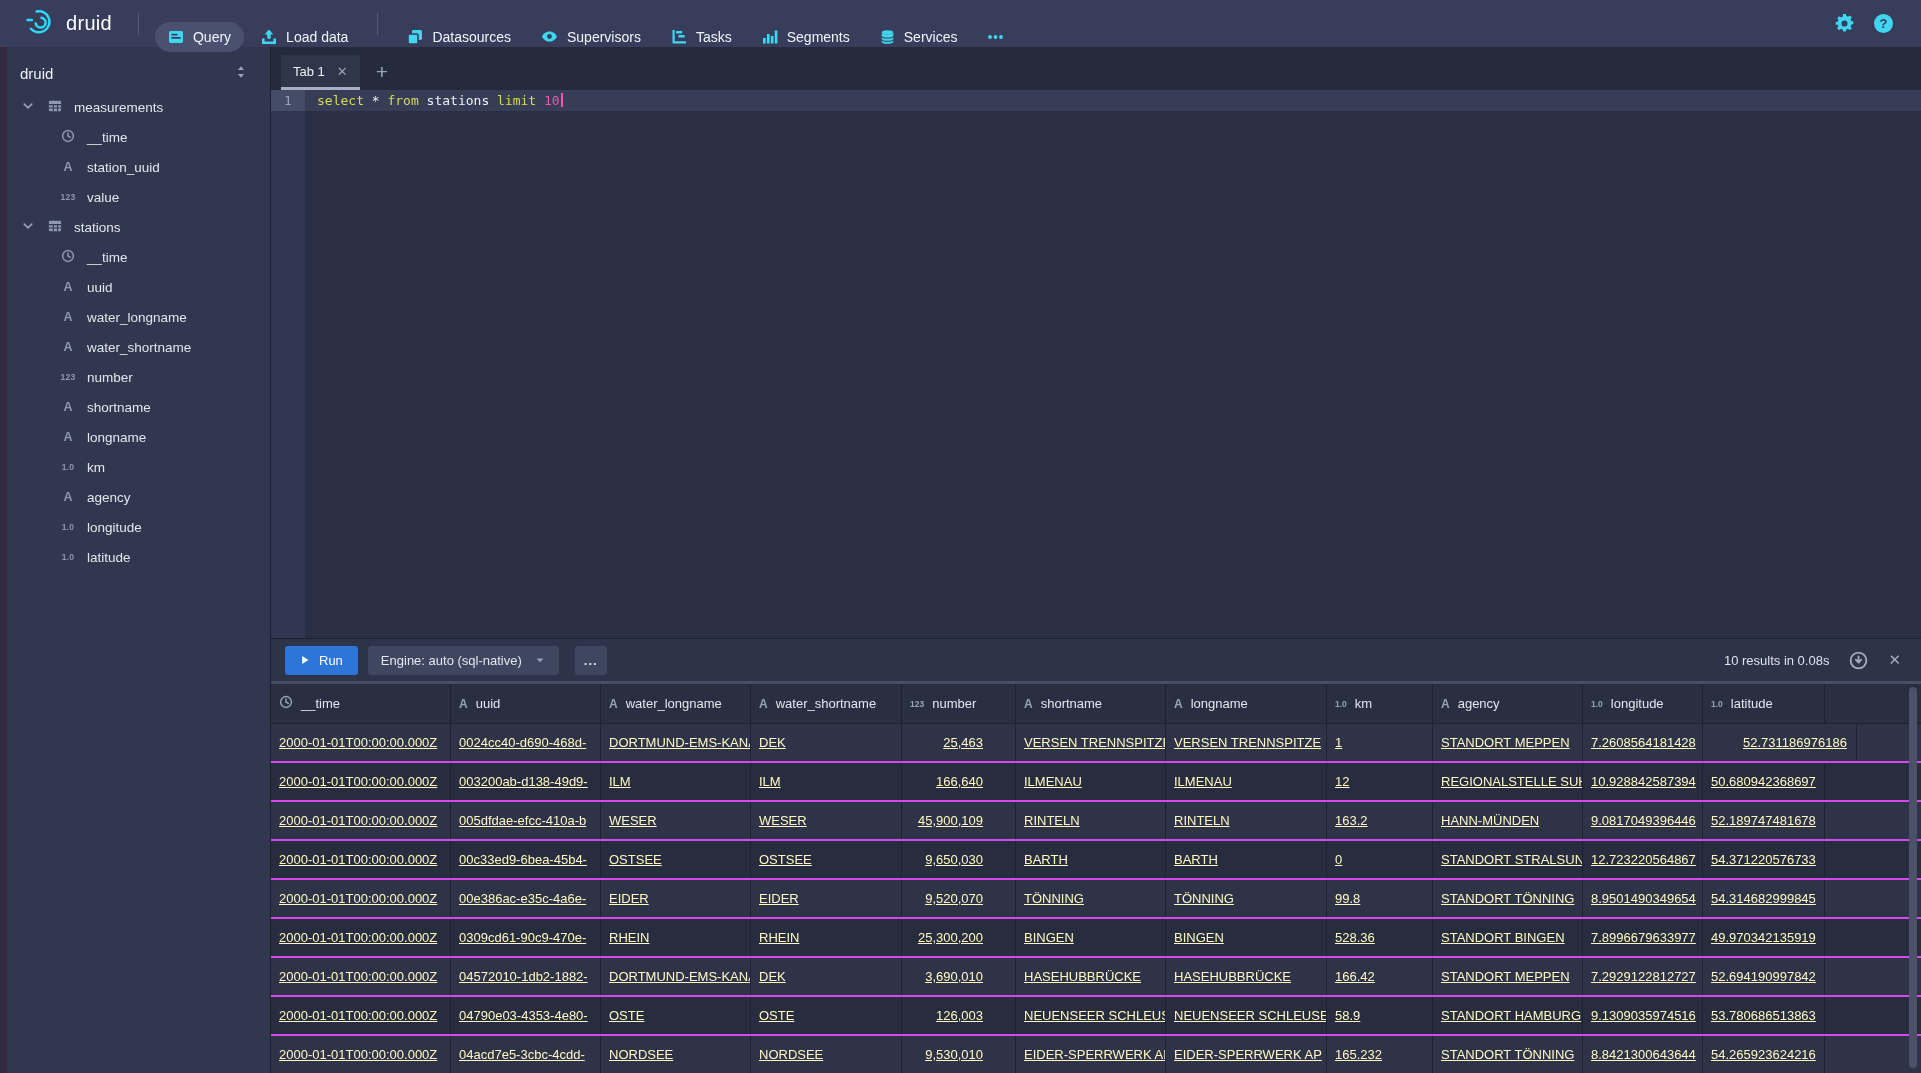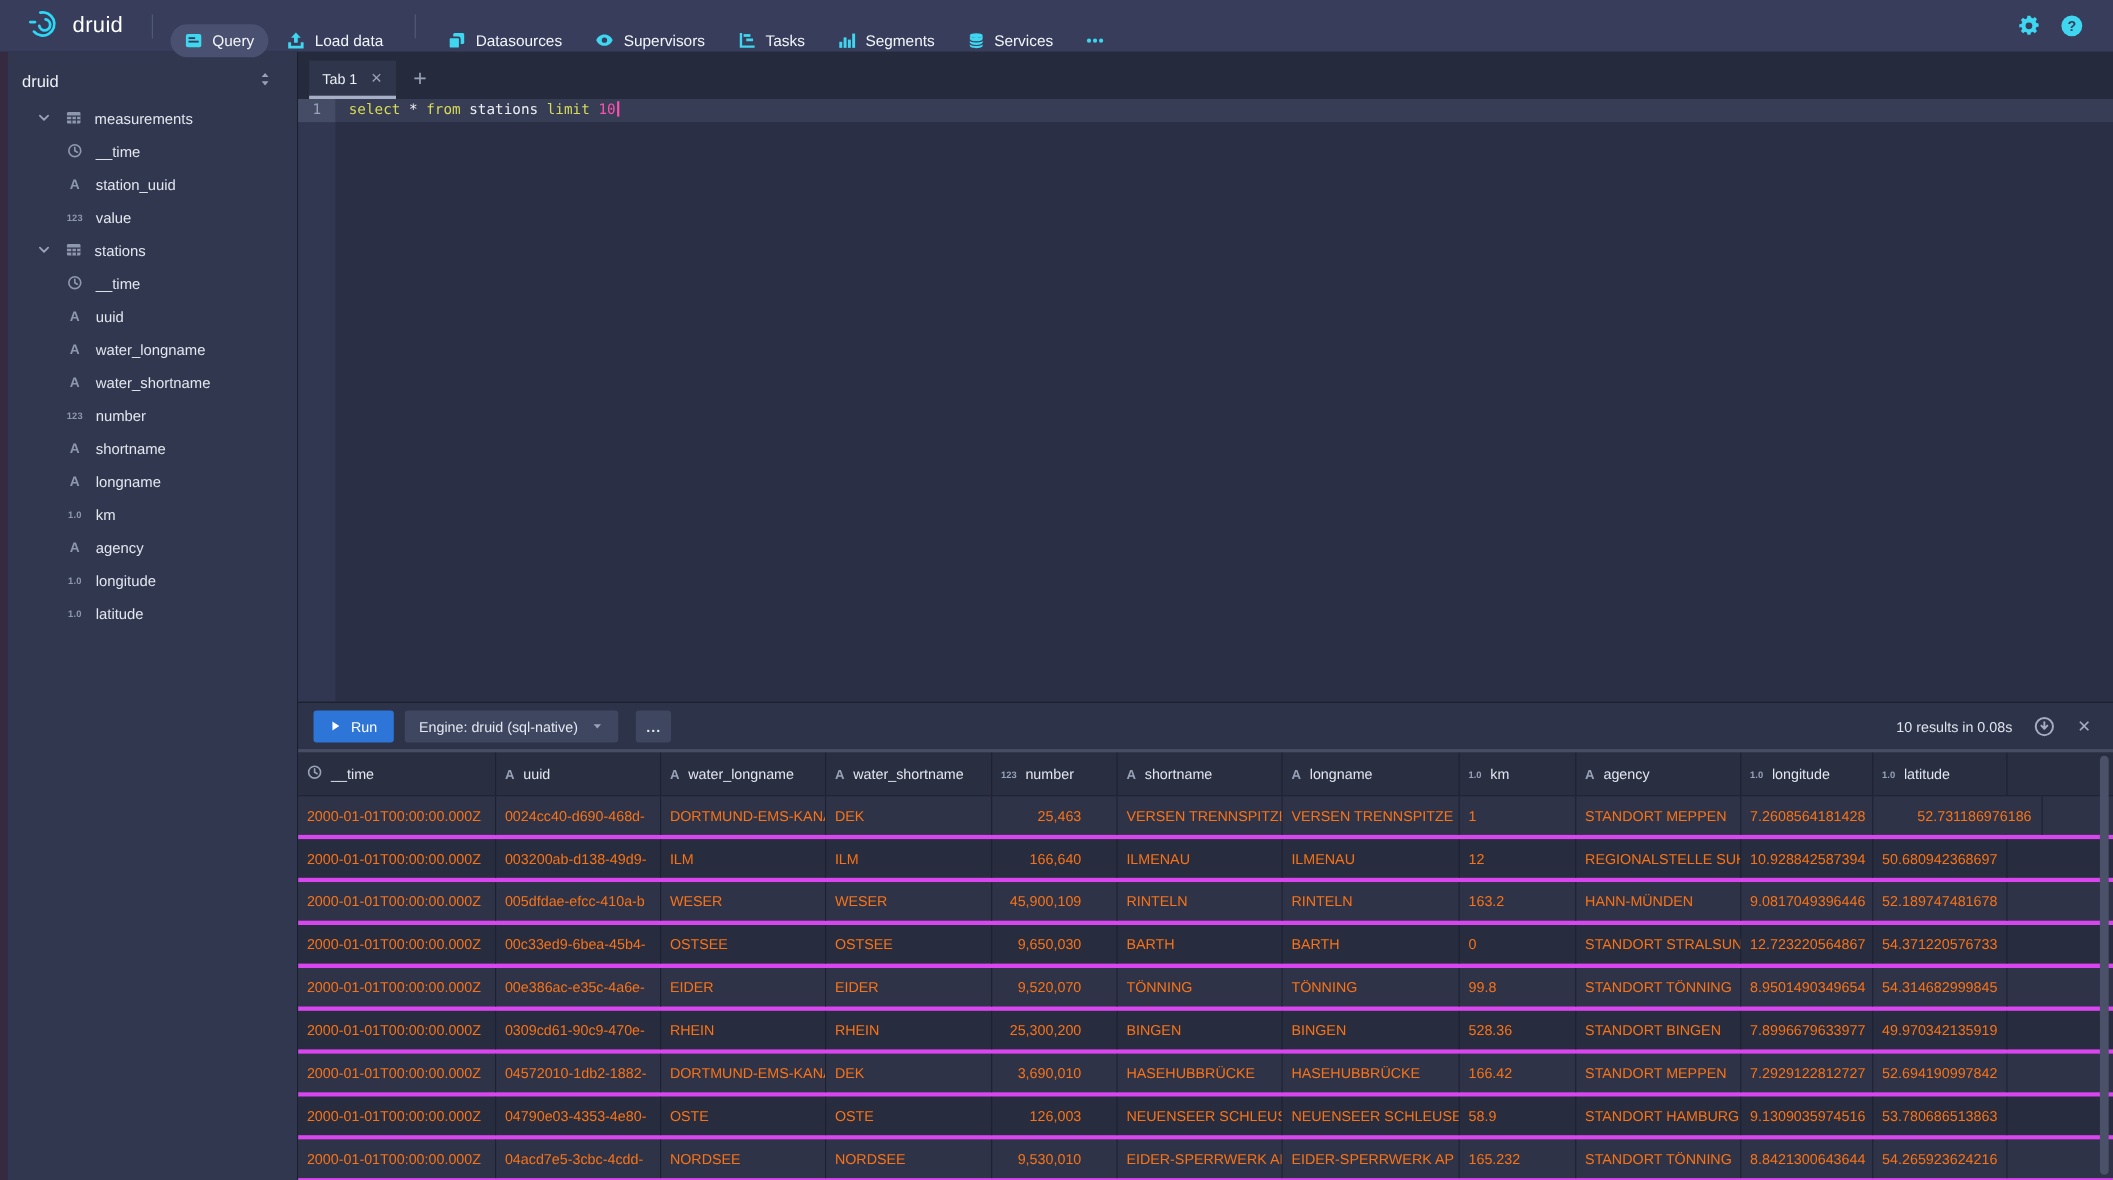--- a/index.html
+++ b/index.html
@@ -22,21 +22,21 @@
   .help-icon { width:19px; height:19px; border-radius:50%; background:#3fd6f0; color:#363c58;
     font-size:13px; font-weight:bold; display:flex; align-items:center; justify-content:center; }
 
   
   .sidebar { position:absolute; top:47px; left:0; width:270px; bottom:0; background:#31374e; }
   .sidebar-strip { position:absolute; left:0; top:0; width:7px; height:100%; background:#362a40; }
   .sidebar-header { display:flex; align-items:center; justify-content:space-between;
     padding:18px 22px 10px 20px; color:#eef1f7; font-size:15px; }
   .tree { }
   .tree-item { height:30px; display:flex; align-items:center; color:#e2e6ef; font-size:13.5px; cursor:pointer; }
-  .tree-item.table-row { padding-left:34px; gap:9px; }
+  .tree-item.table-row { padding-left:22px; gap:9px; }
   .tree-item.child-row { padding-left:58px; gap:9px; }
   .ticon { color:#8d97ae; width:20px; text-align:center; flex:0 0 20px; }
   .ticon.str { font-size:12.5px; font-weight:bold; }
   .ticon.numt { font-size:8.5px; font-weight:bold; letter-spacing:.2px; }
   .chev { color:#97a1b7; width:14px; flex:0 0 14px; }
 
   
   .editor-panel { position:absolute; left:271px; top:47px; width:1650px; height:591px; background:#2a2f45; }
   .tabbar { height:43px; background:#252a3d; display:flex; align-items:flex-end; padding-left:10px; }
   .tab { height:34px; background:#2f354b; border-bottom:3px solid #a7afc6; display:flex;
@@ -75,21 +75,21 @@
   .close-results-icon { font-size:15px; margin:0 6px 0 10px; }
 
   
   .rtable { position:absolute; top:42px; left:0; right:0; bottom:0; border-top:3px solid #474d63; overflow:hidden; }
   .thead { height:40px; background:#292e41; display:flex; border-bottom:1px solid #1d2232; }
   .th { display:flex; align-items:center; gap:8px; padding:0 8px; color:#e2e6ef; font-size:13px;
     border-right:1px solid #1d2232; overflow:hidden; white-space:nowrap; flex:0 0 auto; cursor:pointer; }
   .th .hicon { color:#97a1b7; flex:0 0 auto; }
   .th .hicon.str { font-size:12px; font-weight:bold; }
   .th .hicon.numt { font-size:8.5px; font-weight:bold; }
-  .trow { height:39px; display:flex; border-bottom:4px solid #d946ef; color:#f97316; font-size:13px; }
+  .trow { height:39px; display:flex; border-bottom:2px solid #d946ef; color:#fef9c3; font-size:13px;text-decoration:underline; }
   .trow.odd  { background:#2e3348; }
   .trow.even { background:#272c3e; }
   .td { display:flex; align-items:center; padding:0 8px; border-right:1px solid #1d2232;
     overflow:hidden; white-space:nowrap; flex:0 0 auto; cursor:pointer; }
   .td.numcell { justify-content:flex-end; padding-right:32px; }
   .td.filler, .th.filler { flex:1 1 auto; border-right:none; cursor:default; }
   .vscrollbar { position:absolute; right:4px; top:48px; bottom:5px; width:8px;
     background:#4b5169; border-radius:4px; }
 </style>
 </head>
@@ -315,21 +315,21 @@
   <div class="runbar">
     <div class="run-btn">
       <span>
         <svg width="10" height="10" viewBox="0 0 16 16" fill="#ffffff">
             <path d="M3.5 1.5l10 6.5-10 6.5z"></path>
           </svg>
       </span>
       <span>Run</span>
     </div>
     <div class="engine-btn">
-      <span>Engine: druid (sql-native)</span>
+      <span>Engine: auto (sql-native)</span>
       <span>
         <svg width="12" height="12" viewBox="0 0 16 16" fill="#9aa3bb">
             <path d="M3.5 6l4.5 5 4.5-5z"></path>
           </svg>
       </span>
     </div>
     <div class="more-btn">...</div>
     <div class="runbar-spacer"></div>
     <div class="results-info">10 results in 0.08s</div>
     <div class="dl-icon">

